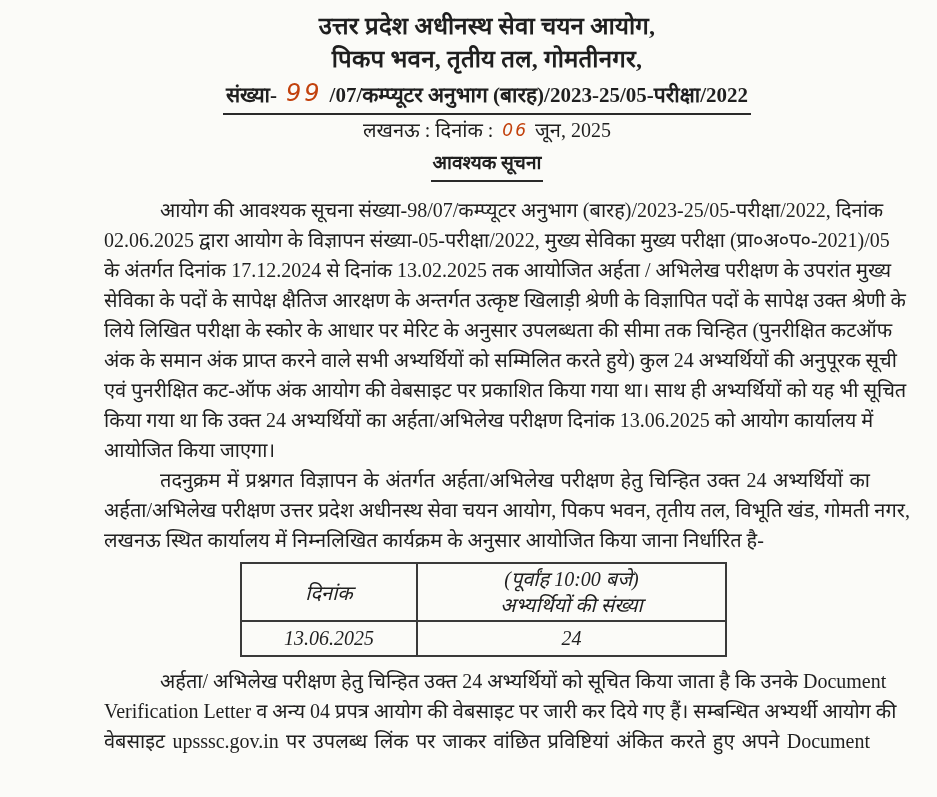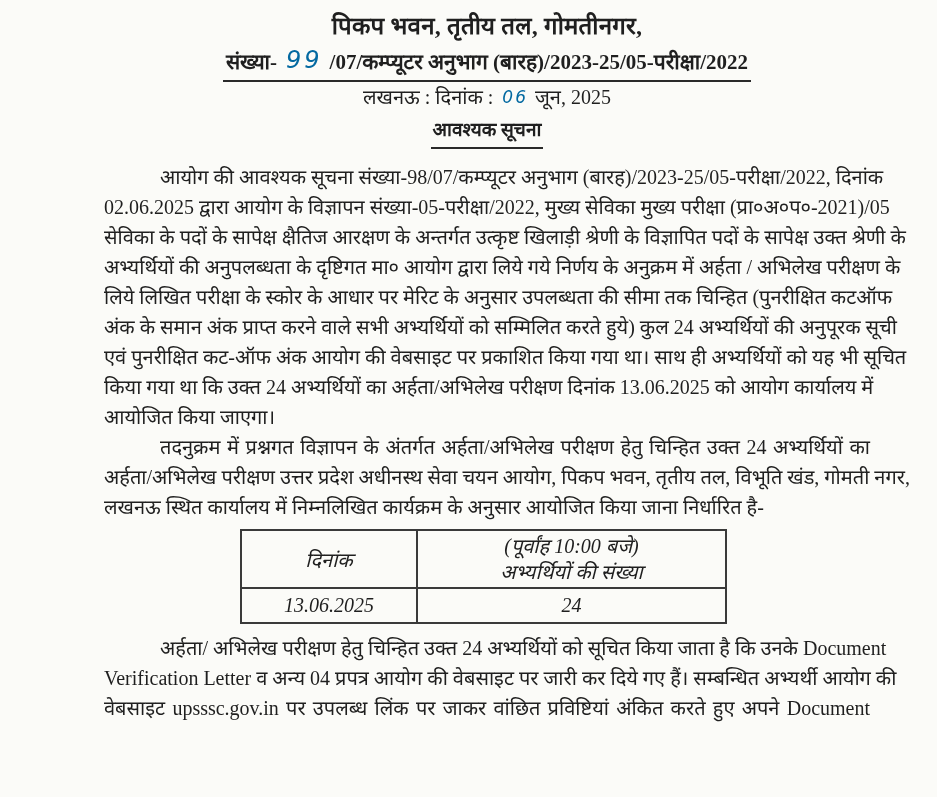--- a/index.html
+++ b/index.html
@@ -32,21 +32,21 @@
     display: inline-block;
     border-bottom: 2px solid #2a2a2a;
     padding: 0 3px 1px 3px;
     font-size: 21px;
     font-weight: bold;
   }
   .handwritten {
     font-family: "DejaVu Sans", sans-serif;
     font-style: italic;
     font-weight: 400;
-    color: #0369a1;
+    color: #c2410c;
     font-size: 24px;
     letter-spacing: 3px;
     padding: 0 7px 0 9px;
     position: relative;
     top: -1px;
   }
   .date-line { font-size: 20px; line-height: 31px; }
   .date-line .handwritten { font-size: 17px; letter-spacing: 2px; }
   .notice-line { line-height: 32px; }
   .notice-underline {
@@ -85,20 +85,21 @@
   .hdr2 { line-height: 26px; }
   tr.datarow td { height: 35px; }
 </style>
 </head>
 <body>
 
 <div class="page">
   <div class="content">
 
     <div class="letterhead">
+      <div class="org-line">उत्तर प्रदेश अधीनस्थ सेवा चयन आयोग,</div>
       <div class="org-line">पिकप भवन, तृतीय तल, गोमतीनगर,</div>
 
       <div class="ref-line">
         <span class="ref-underline">
           <span>संख्या-</span><span class="handwritten">99</span><span>/07/कम्प्यूटर अनुभाग (बारह)/2023-25/05-परीक्षा/2022</span>
         </span>
       </div>
 
       <div class="date-line">
         <span>लखनऊ :  दिनांक :</span><span class="handwritten">06</span><span>जून, 2025</span>
@@ -107,22 +108,22 @@
       <div class="notice-line">
         <span class="notice-underline">आवश्यक सूचना</span>
       </div>
     </div>
 
     <div class="bodytext">
 
       <div>
         <div class="line indent">आयोग की आवश्यक सूचना संख्या-98/07/कम्प्यूटर अनुभाग (बारह)/2023-25/05-परीक्षा/2022, दिनांक</div>
         <div class="line">02.06.2025 द्वारा आयोग के विज्ञापन संख्या-05-परीक्षा/2022, मुख्य सेविका मुख्य परीक्षा (प्रा०अ०प०-2021)/05</div>
+        <div class="line">के अंतर्गत दिनांक 17.12.2024 से दिनांक 13.02.2025 तक आयोजित अर्हता / अभिलेख परीक्षण के उपरांत मुख्य</div>
         <div class="line">सेविका के पदों के सापेक्ष क्षैतिज आरक्षण के अन्तर्गत उत्कृष्ट खिलाड़ी श्रेणी के विज्ञापित पदों के सापेक्ष उक्त श्रेणी के</div>
-        <div class="line">अभ्यर्थियों की अनुपलब्धता के दृष्टिगत मा० आयोग द्वारा लिये गये निर्णय के अनुक्रम में अर्हता / अभिलेख परीक्षण के</div>
         <div class="line">लिये लिखित परीक्षा के स्कोर के आधार पर मेरिट के अनुसार उपलब्धता की सीमा तक चिन्हित (पुनरीक्षित कटऑफ</div>
         <div class="line">अंक के समान अंक प्राप्त करने वाले सभी अभ्यर्थियों को सम्मिलित करते हुये) कुल 24 अभ्यर्थियों की अनुपूरक सूची</div>
         <div class="line">एवं पुनरीक्षित कट-ऑफ अंक आयोग की वेबसाइट पर प्रकाशित किया गया था। साथ ही अभ्यर्थियों को यह भी सूचित</div>
         <div class="line">किया गया था कि उक्त 24 अभ्यर्थियों का अर्हता/अभिलेख परीक्षण दिनांक 13.06.2025 को आयोग कार्यालय में</div>
         <div class="line plain">आयोजित किया जाएगा।</div>
       </div>
 
       <div>
         <div class="line indent">तदनुक्रम में प्रश्नगत विज्ञापन के अंतर्गत अर्हता/अभिलेख परीक्षण हेतु चिन्हित उक्त 24 अभ्यर्थियों का</div>
         <div class="line">अर्हता/अभिलेख परीक्षण उत्तर प्रदेश अधीनस्थ सेवा चयन आयोग, पिकप भवन, तृतीय तल, विभूति खंड, गोमती नगर,</div>

